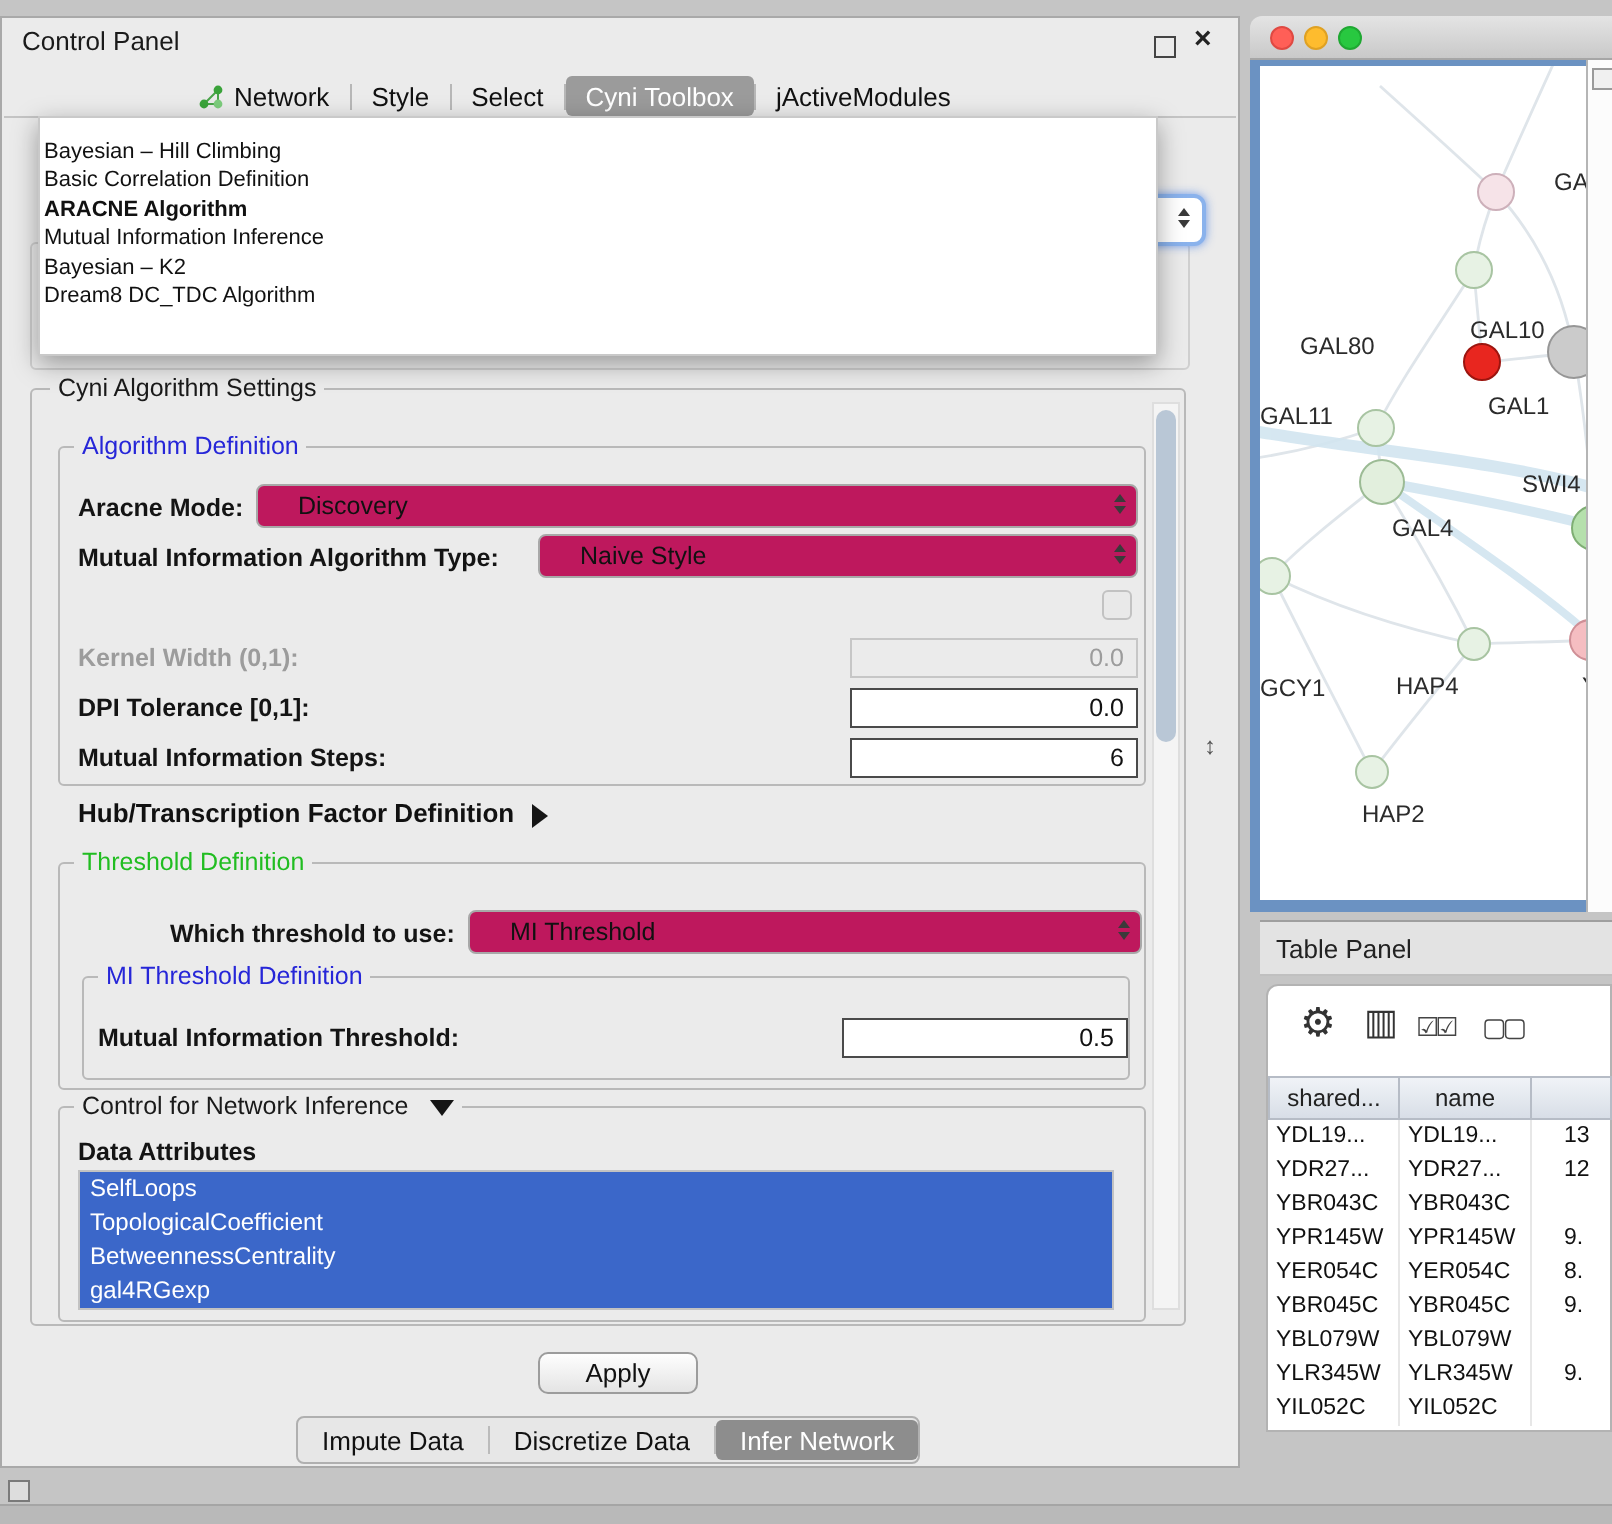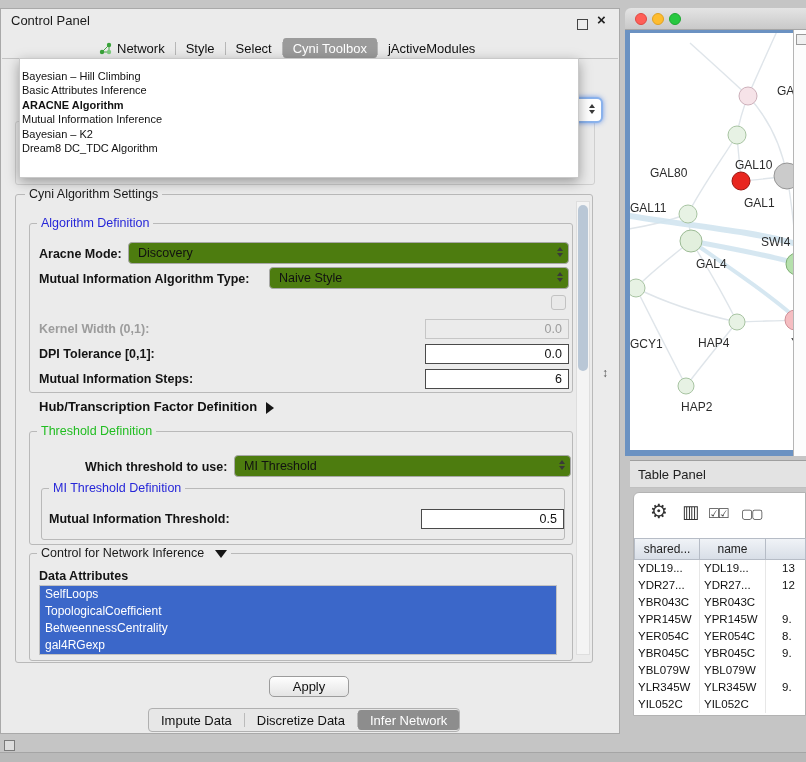--- a/index.html
+++ b/index.html
@@ -27,22 +27,22 @@
   .popup-ph{padding-top:5px;text-align:center;color:#b4b4b4;font-size:12.5px}
   .popup-items{margin-top:10px}
   .popup-item{font-size:11px;line-height:14.4px;padding-left:2px;white-space:nowrap}
   .popup-item.sel{font-weight:bold}
   
   .grp{position:absolute;border:1px solid #b9b9b9;border-radius:3px;box-sizing:border-box;z-index:5}
   .legend{position:absolute;font-size:12.5px;background:#ebebeb;padding:0 4px;white-space:nowrap;z-index:6}
   .leg-blue{color:#2626d8}.leg-green{color:#21bd21}.leg-black{color:#1a1a1a}
   .blbl{position:absolute;font-size:12.5px;font-weight:bold;color:#141414;white-space:nowrap;z-index:6}
   .blbl.dis{color:#9c9c9c}
-  .combo{position:absolute;height:22px;background:#4d7c0f;border:1px solid #a8a8a8;border-radius:4px;box-sizing:border-box;
-         display:flex;align-items:center;font-size:12.5px;padding-left:9px;z-index:6}
+  .combo{position:absolute;height:22px;background:#be185d;border:1px solid #a8a8a8;border-radius:4px;box-sizing:border-box;
+         display:flex;align-items:center;font-size:12.5px;padding-left:20px;z-index:6}
   .combo-arrows{position:absolute;right:5px;top:4px;display:flex;flex-direction:column;gap:2px;align-items:center}
   .arr-up{width:0;height:0;border-left:3.5px solid transparent;border-right:3.5px solid transparent;border-bottom:4.5px solid #3a3a3a}
   .arr-dn{width:0;height:0;border-left:3.5px solid transparent;border-right:3.5px solid transparent;border-top:4.5px solid #3a3a3a}
   .tfield{position:absolute;height:20px;background:#fff;border:1px solid #4a4a4a;box-sizing:border-box;display:flex;
           align-items:center;justify-content:flex-end;font-size:12.5px;padding-right:6px;z-index:6}
   .tfield.dis{background:#ebebeb;border-color:#c6c6c6;color:#9c9c9c}
   .chk{position:absolute;width:15px;height:15px;border:1px solid #c2c2c2;background:#e9e9e9;border-radius:3px;box-sizing:border-box;z-index:6}
   .tri-right{width:0;height:0;border-top:6px solid transparent;border-bottom:6px solid transparent;border-left:8px solid #151515;display:inline-block}
   .tri-down{width:0;height:0;border-left:6px solid transparent;border-right:6px solid transparent;border-top:8px solid #151515;display:inline-block}
   .sb-track{position:absolute;left:575px;top:192px;width:14px;height:454px;background:#f4f4f4;border:1px solid #dedede;box-sizing:border-box;z-index:7}
@@ -128,21 +128,21 @@
   <div class="focus-frag">
     <span class="combo-arrows" style="right:6px;top:5px">
         <i class="arr-up"></i>
         <i class="arr-dn"></i>
       </span>
   </div>
 
   <div class="algo-popup">
     <div class="popup-items">
       <div class="popup-item">Bayesian – Hill Climbing</div>
-      <div class="popup-item">Basic Attributes Inference</div>
+      <div class="popup-item">Basic Correlation Definition</div>
       <div class="popup-item sel">ARACNE Algorithm</div>
       <div class="popup-item">Mutual Information Inference</div>
       <div class="popup-item">Bayesian – K2</div>
       <div class="popup-item">Dream8 DC_TDC Algorithm</div>
     </div>
   </div>
 
   <div class="grp" style="left:14px;top:185px;width:578px;height:469px"></div>
   <span class="legend leg-black" style="left:24px;top:178px">Cyni Algorithm Settings</span>
   <div class="sb-track"></div>

